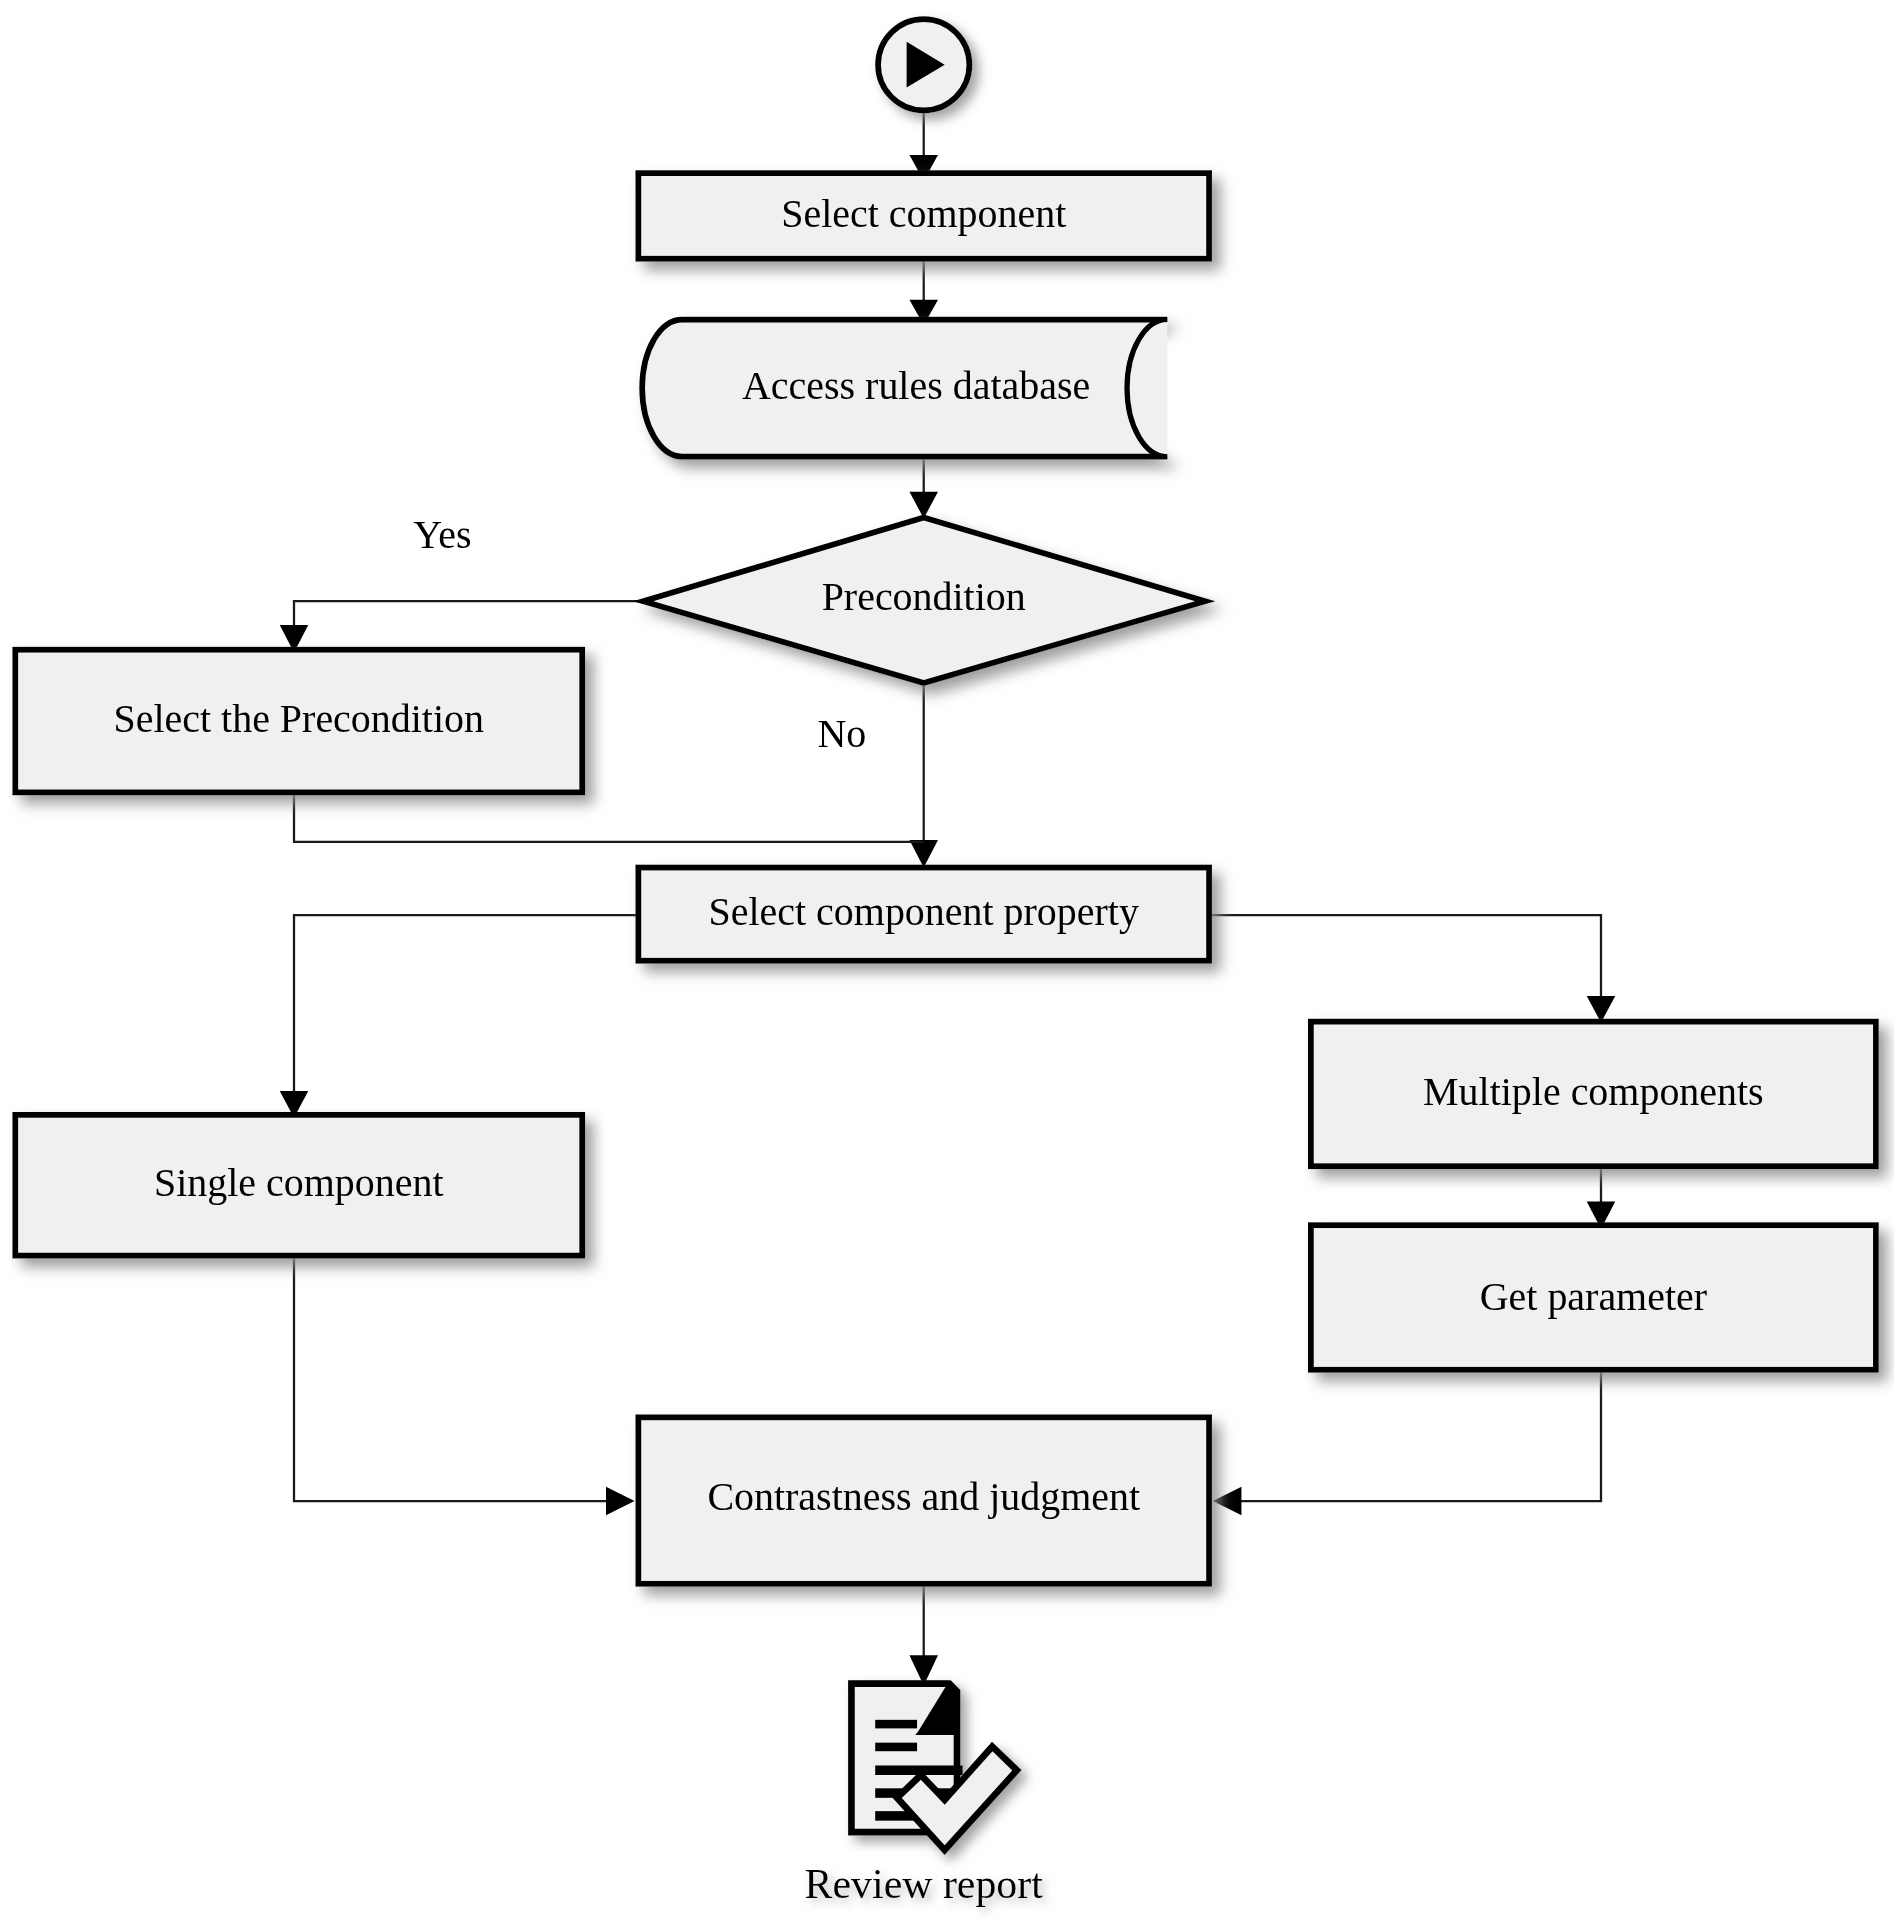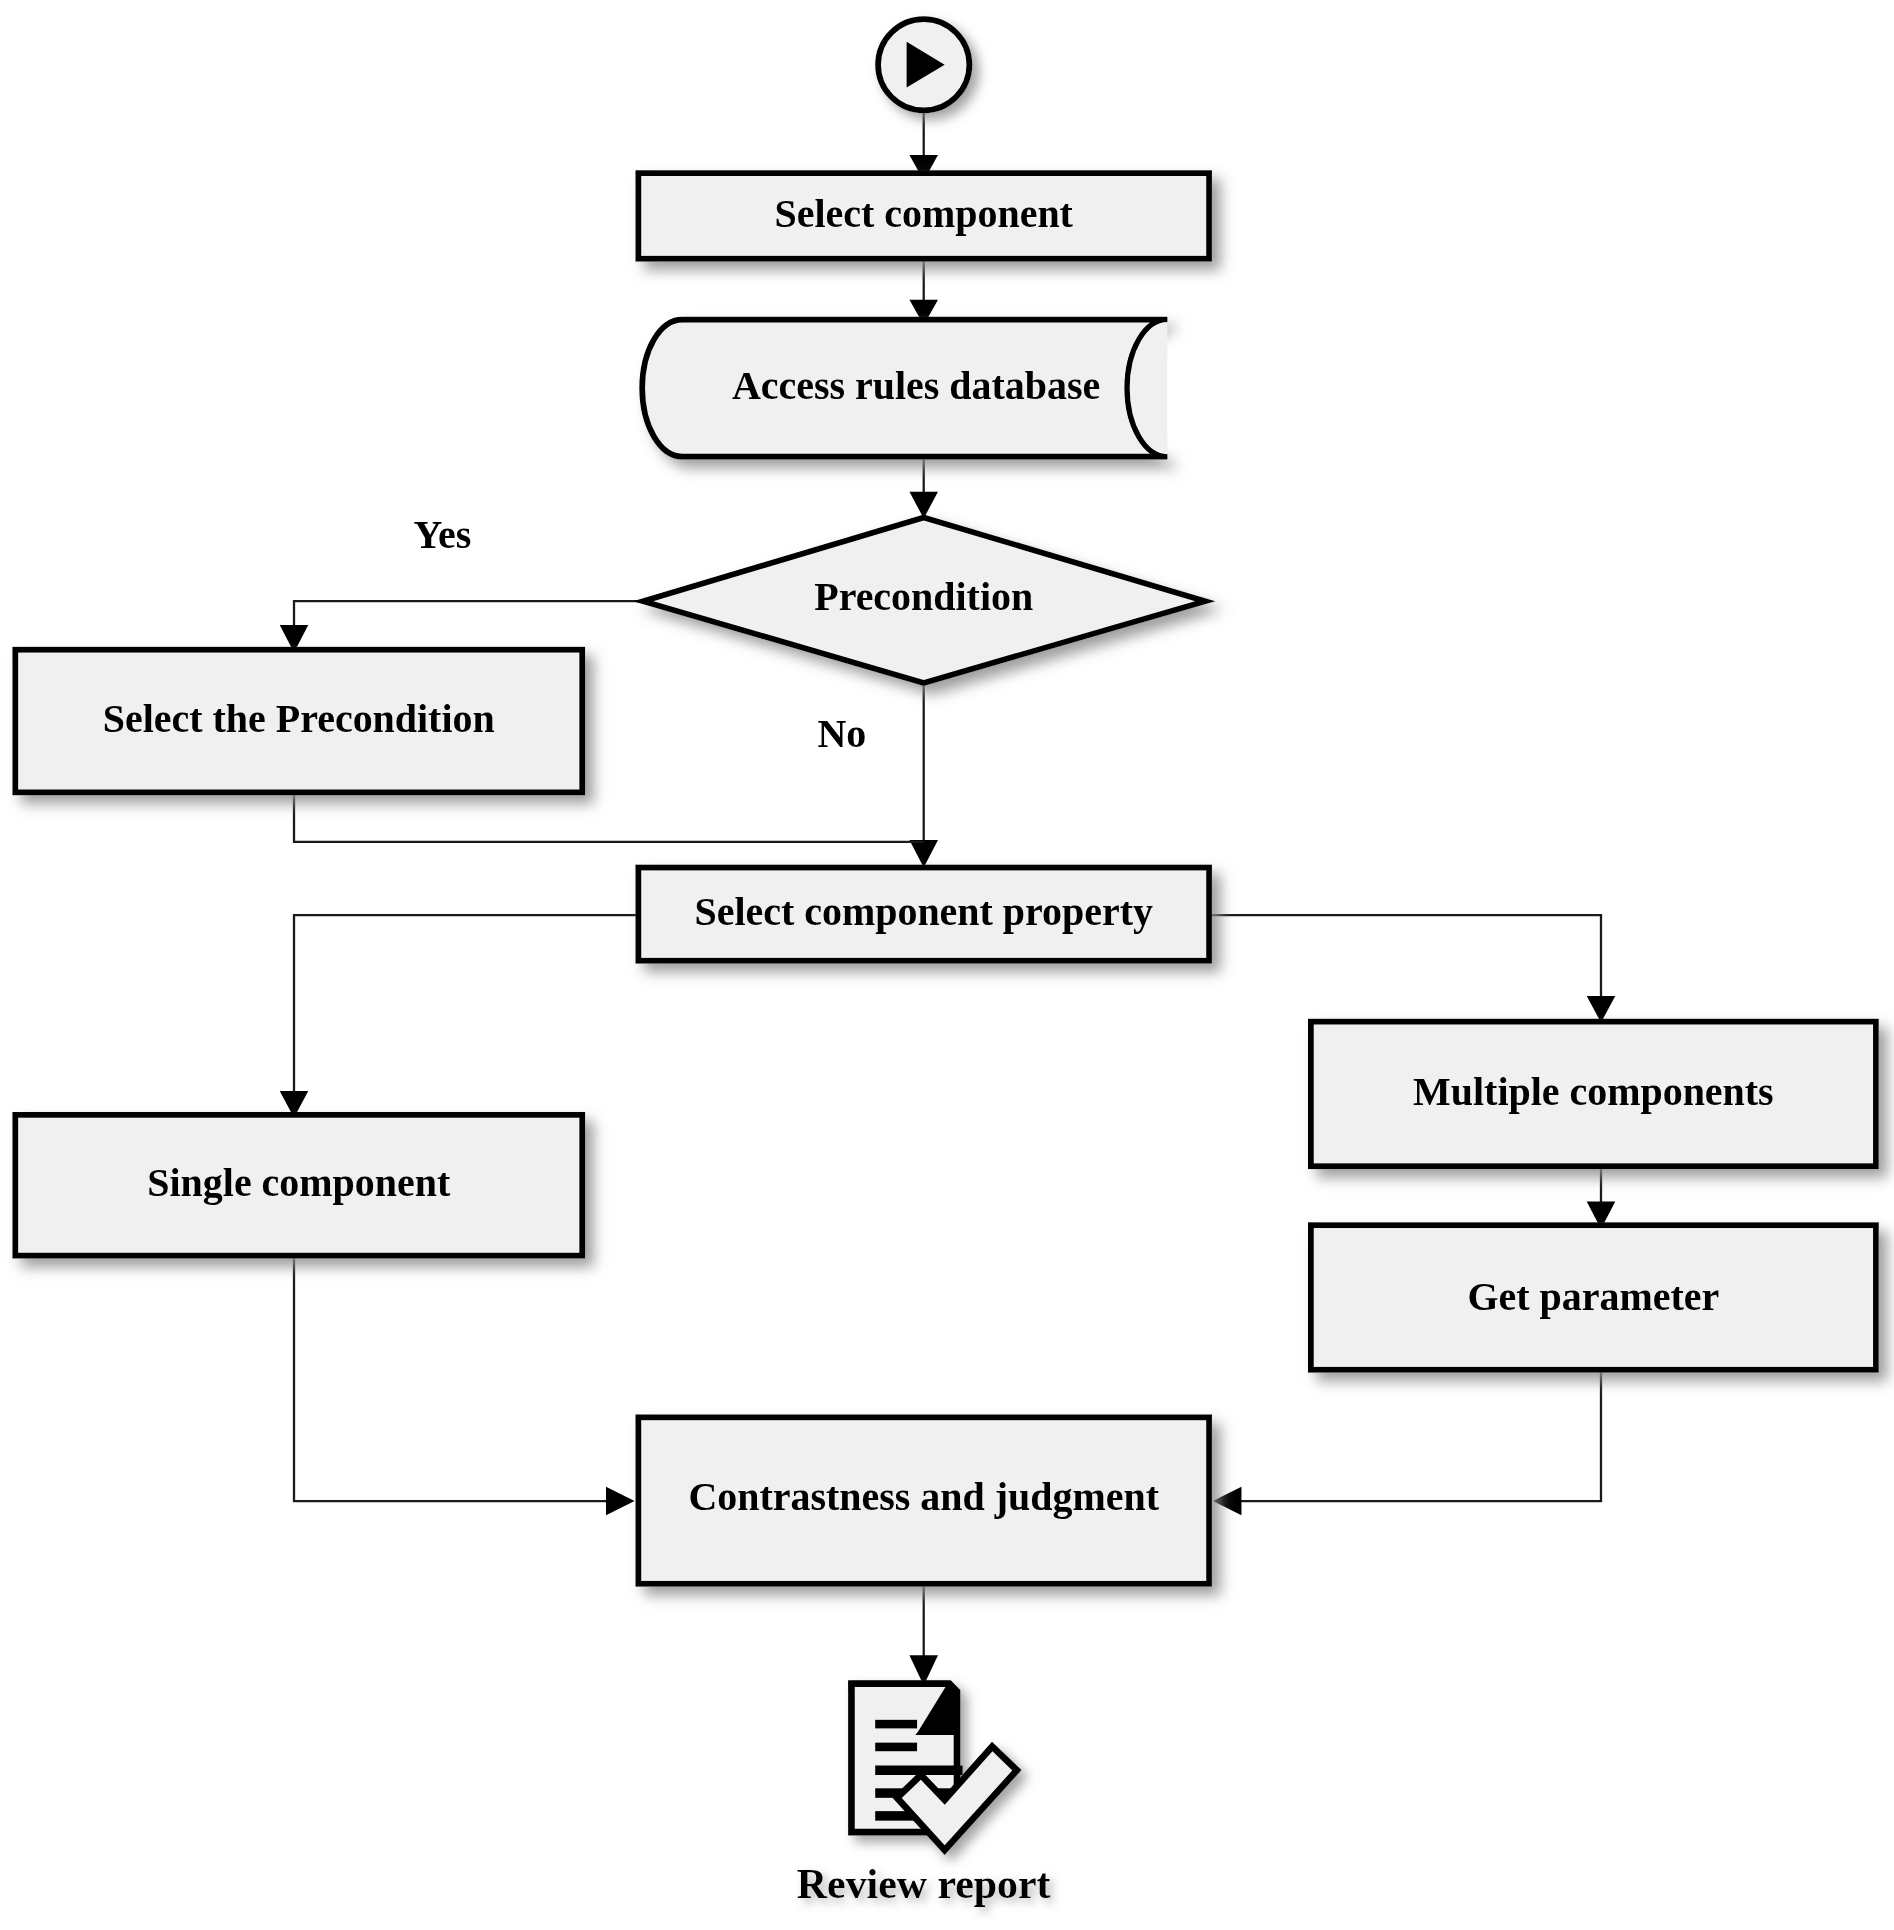--- a/index.html
+++ b/index.html
@@ -12,21 +12,20 @@
     width: 1895px;
     height: 1931px;
     font-family: "Liberation Serif", "DejaVu Serif", serif;
     overflow: hidden;
   }
   #chart-root {
     position: relative;
     width: 1646px;
     height: 1931px;
     background: #ffffff;
-    font-weight: bold;
   }
   svg.flow {
     position: absolute;
     top: 0;
     left: 0;
     width: 1895px;
     height: 1931px;
     display: block;
   }
   .node-stroke { stroke: #000000; stroke-width: 6; fill: #f0f0f0; }

